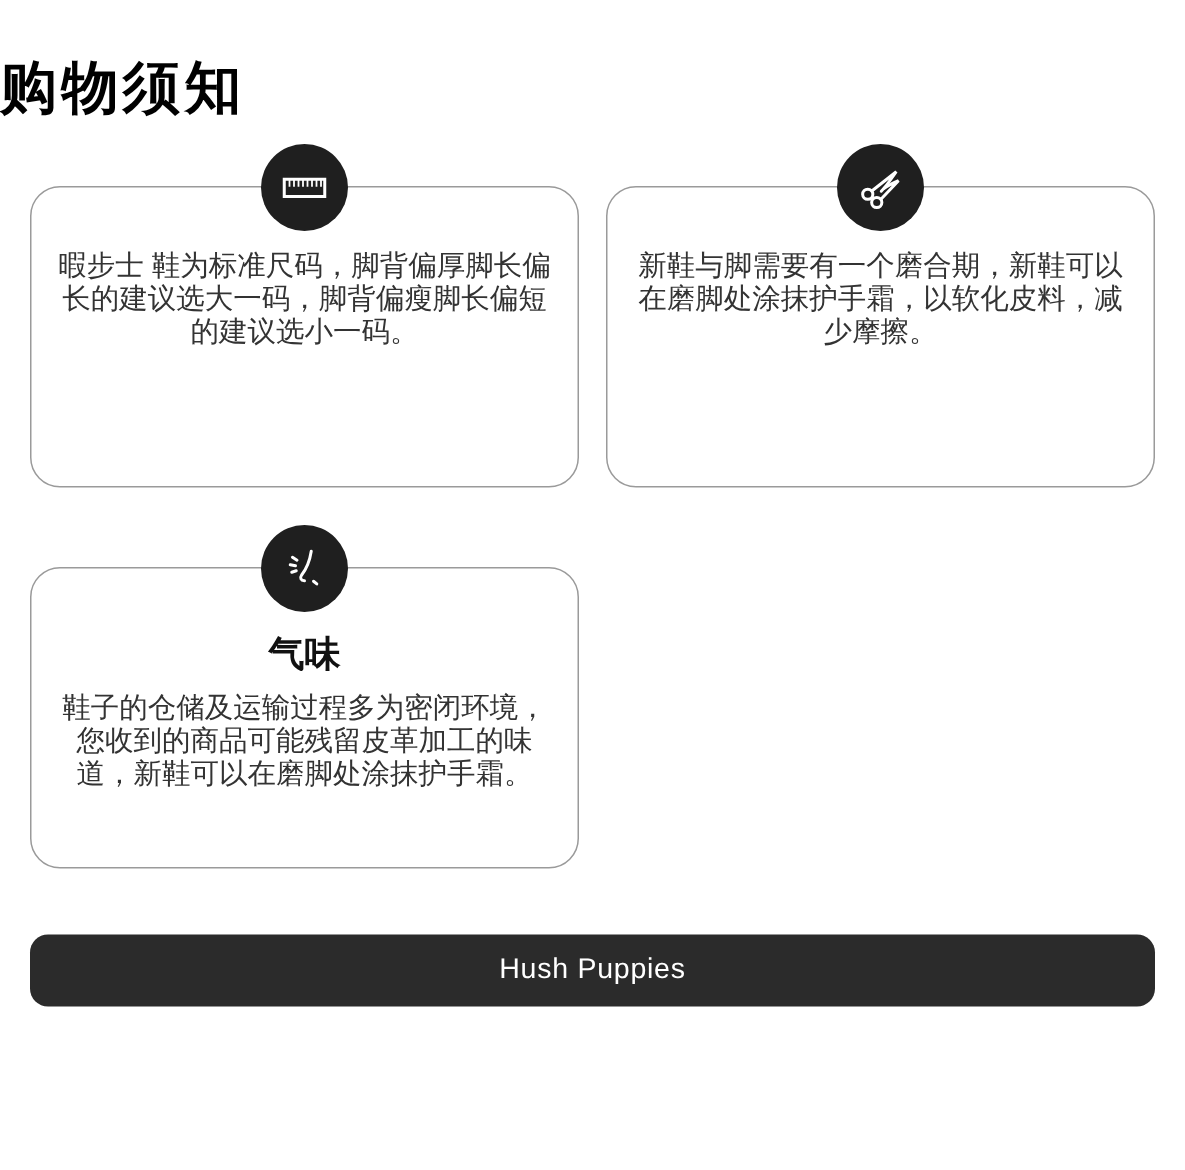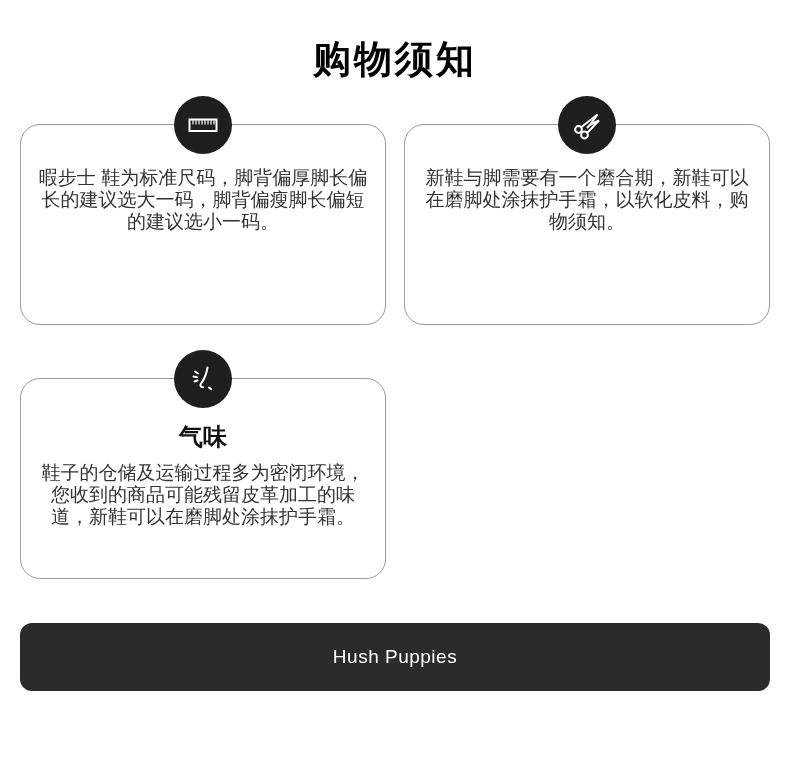--- a/index.html
+++ b/index.html
@@ -6,21 +6,20 @@
   body {
     width: 790px;
     height: 780px;
     font-family: "Liberation Sans", "DejaVu Sans", sans-serif;
     color: #222;
     position: relative;
     overflow: hidden;
   }
   .page-title {
     margin: 38px 0 0 0;
-    text-align: center;
     font-size: 38px;
     font-weight: bold;
     color: #000;
     letter-spacing: 3px;
     line-height: 1.15;
   }
   .card-grid {
     margin: 42px 20px 0 20px;
     display: grid;
     grid-template-columns: 1fr 1fr;
@@ -62,21 +61,21 @@
     font-size: 19px;
     line-height: 22px;
     color: #333;
     margin: 0;
   }
   .brand-bar {
     position: absolute;
     left: 20px;
     right: 20px;
     top: 623px;
-    height: 68px;
+    height: 48px;
     background: #2b2b2b;
     border-radius: 12px;
     display: flex;
     align-items: center;
     justify-content: center;
   }
   .brand-label {
     color: #ffffff;
     font-size: 19px;
     letter-spacing: 0.5px;
@@ -112,21 +111,21 @@
     <span class="icon-badge">
       <svg width="36" height="36" viewBox="0 0 36 36">
         <g fill="none" stroke="#ffffff" stroke-width="2" stroke-linecap="round">
           <circle cx="9.5" cy="22.5" r="3.4"></circle>
           <circle cx="15.5" cy="28" r="3.4"></circle>
           <path d="M12.2 20.3 L28.5 7.5 C24 14 21 18 18.5 20.5"></path>
           <path d="M18.3 25.8 L30 13.5 C26.5 15 23 16.5 20.5 18.5"></path>
         </g>
       </svg>
     </span>
-    <p class="card-body">新鞋与脚需要有一个磨合期，新鞋可以在磨脚处涂抹护手霜，以软化皮料，购物须知。</p>
+    <p class="card-body">新鞋与脚需要有一个磨合期，新鞋可以在磨脚处涂抹护手霜，以软化皮料，减少摩擦。</p>
   </section>
 
 
   <section class="card">
     <span class="icon-badge">
       <svg width="36" height="36" viewBox="0 0 36 36">
         <g fill="none" stroke="#ffffff" stroke-width="2" stroke-linecap="round">
           <path d="M22.5 6.5 C21.5 13 19.5 18 16 22.5 C14.8 24.3 15.5 26 18 26.2"></path>
           <line x1="10" y1="10.5" x2="13" y2="12.5"></line>
           <line x1="8.5" y1="15.5" x2="12" y2="16.2"></line>

